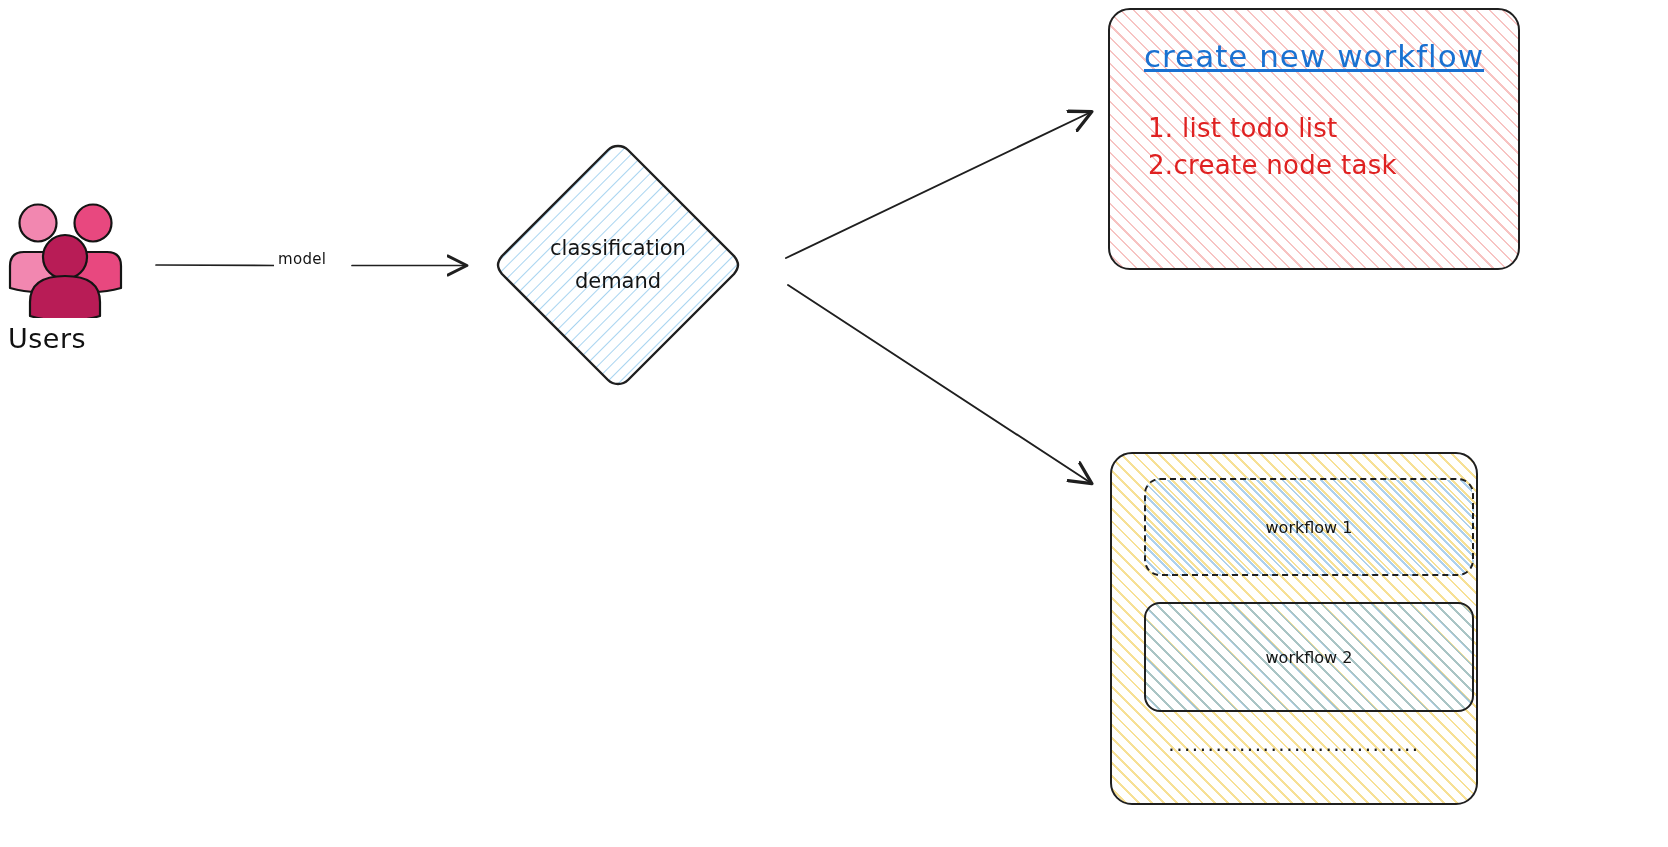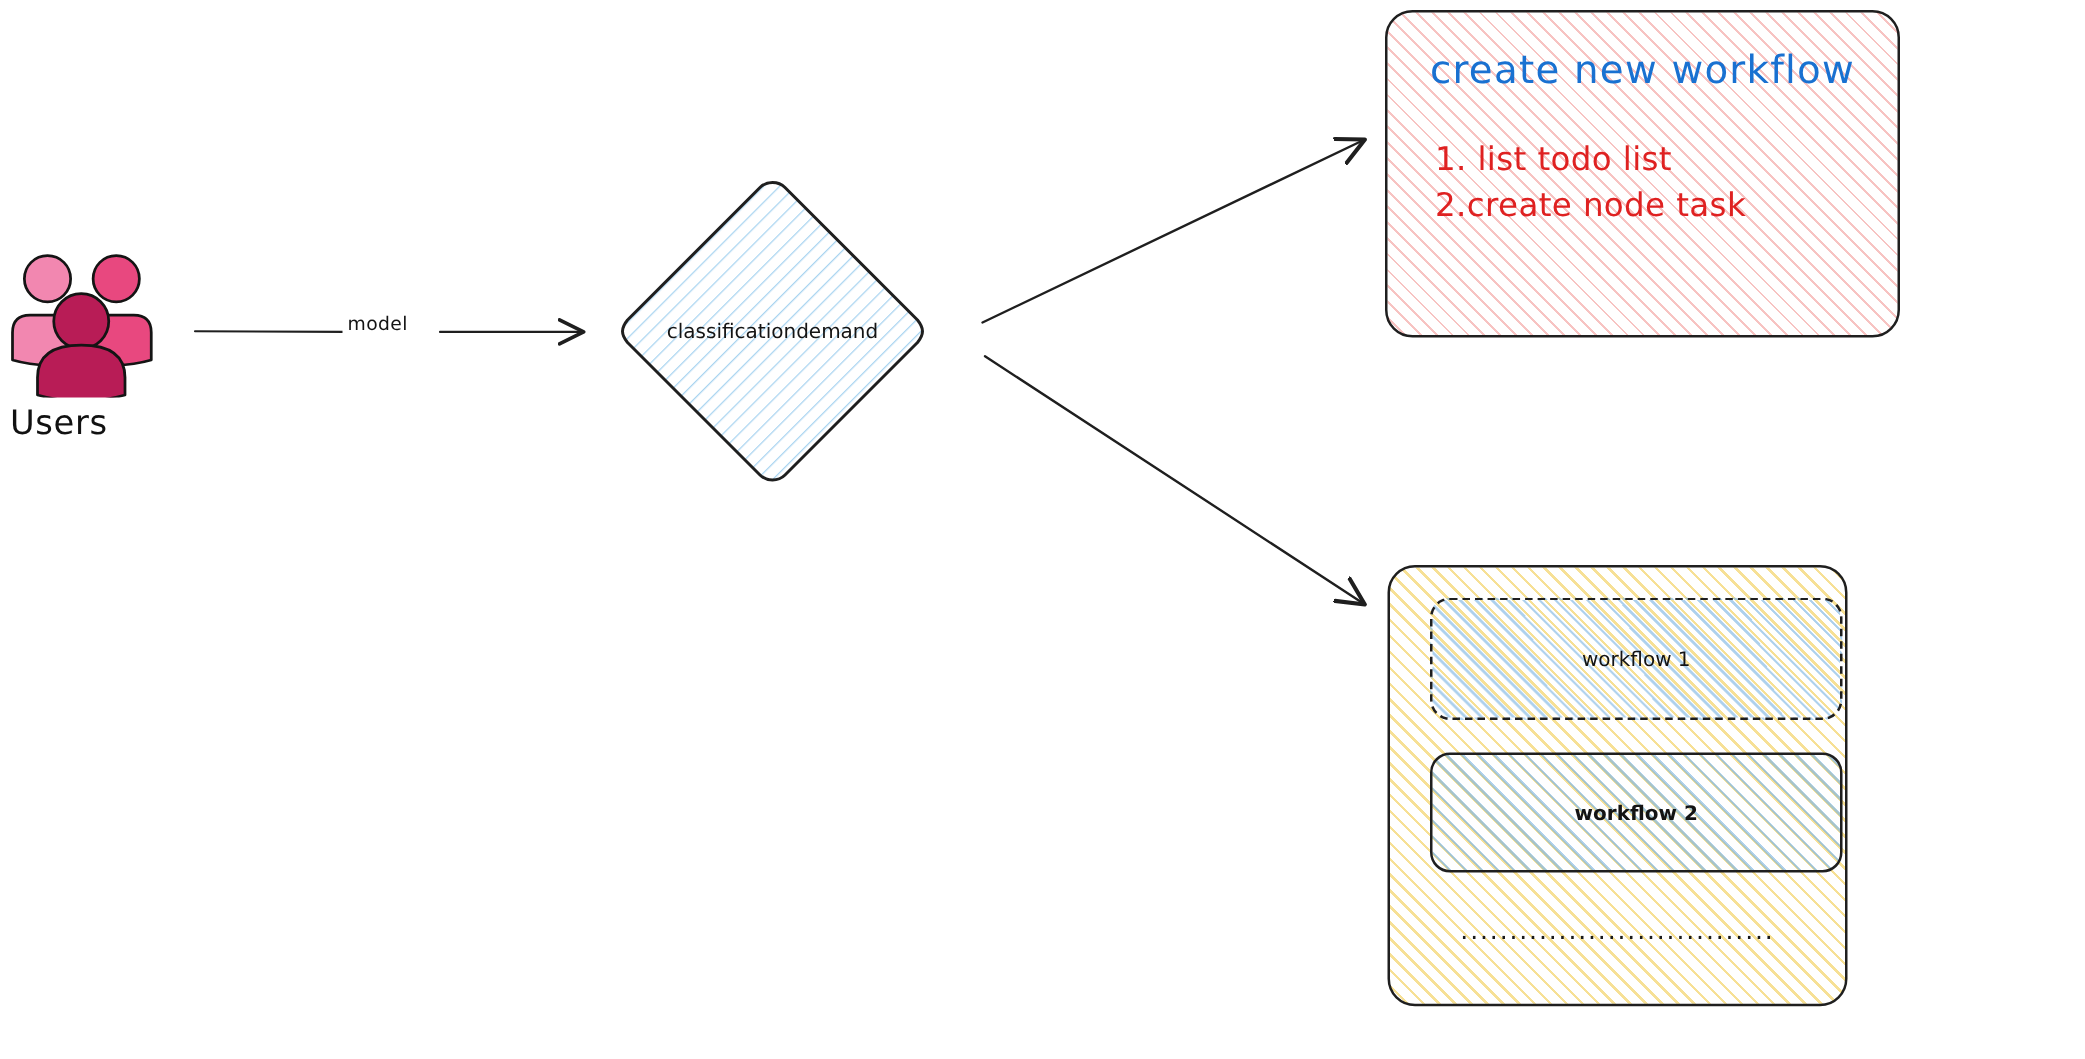--- a/index.html
+++ b/index.html
@@ -54,24 +54,24 @@
     width: 252px;
     height: 250px;
   }
   #classification-model .diamond-text {
     position: absolute;
     left: 0;
     top: 0;
     width: 252px;
     height: 250px;
     display: flex;
-    flex-direction: row;
+    flex-direction: column;
     align-items: center;
     justify-content: center;
-    font-size: 16px;
+    font-size: 21px;
     line-height: 1.55;
     color: #141414;
     text-align: center;
     pointer-events: none;
   }
 
   
   #create-workflow-panel {
     position: absolute;
     left: 1108px;
@@ -93,20 +93,21 @@
   #create-workflow-title {
     position: absolute;
     left: 0;
     top: 28px;
     width: 100%;
     text-align: center;
     font-size: 31px;
     color: #1971d1;
     letter-spacing: 1px;
     white-space: nowrap;
+    text-decoration: underline;
   }
   #create-workflow-steps {
     position: absolute;
     left: 38px;
     top: 100px;
     width: 360px;
   }
   #create-workflow-steps .step {
     font-size: 26px;
     line-height: 1.42;
@@ -153,23 +154,22 @@
         rgba(255, 255, 255, 0) 9px);
     margin-left: 14px;
   }
   #workflow-item-1 {
     top: 24px;
     height: 98px;
     border: 2.2px dashed #1f1f1f;
   }
   #workflow-item-2 {
     top: 148px;
-    height: 96px;
+    height: 110px;
     border: 2.2px solid #1f1f1f;
-    font-weight: bold;
   }
   #workflow-ellipsis {
     position: absolute;
     left: 0;
     top: 278px;
     width: 100%;
     text-align: center;
     font-size: 20px;
     letter-spacing: 1.5px;
     color: #1a1a1a;

